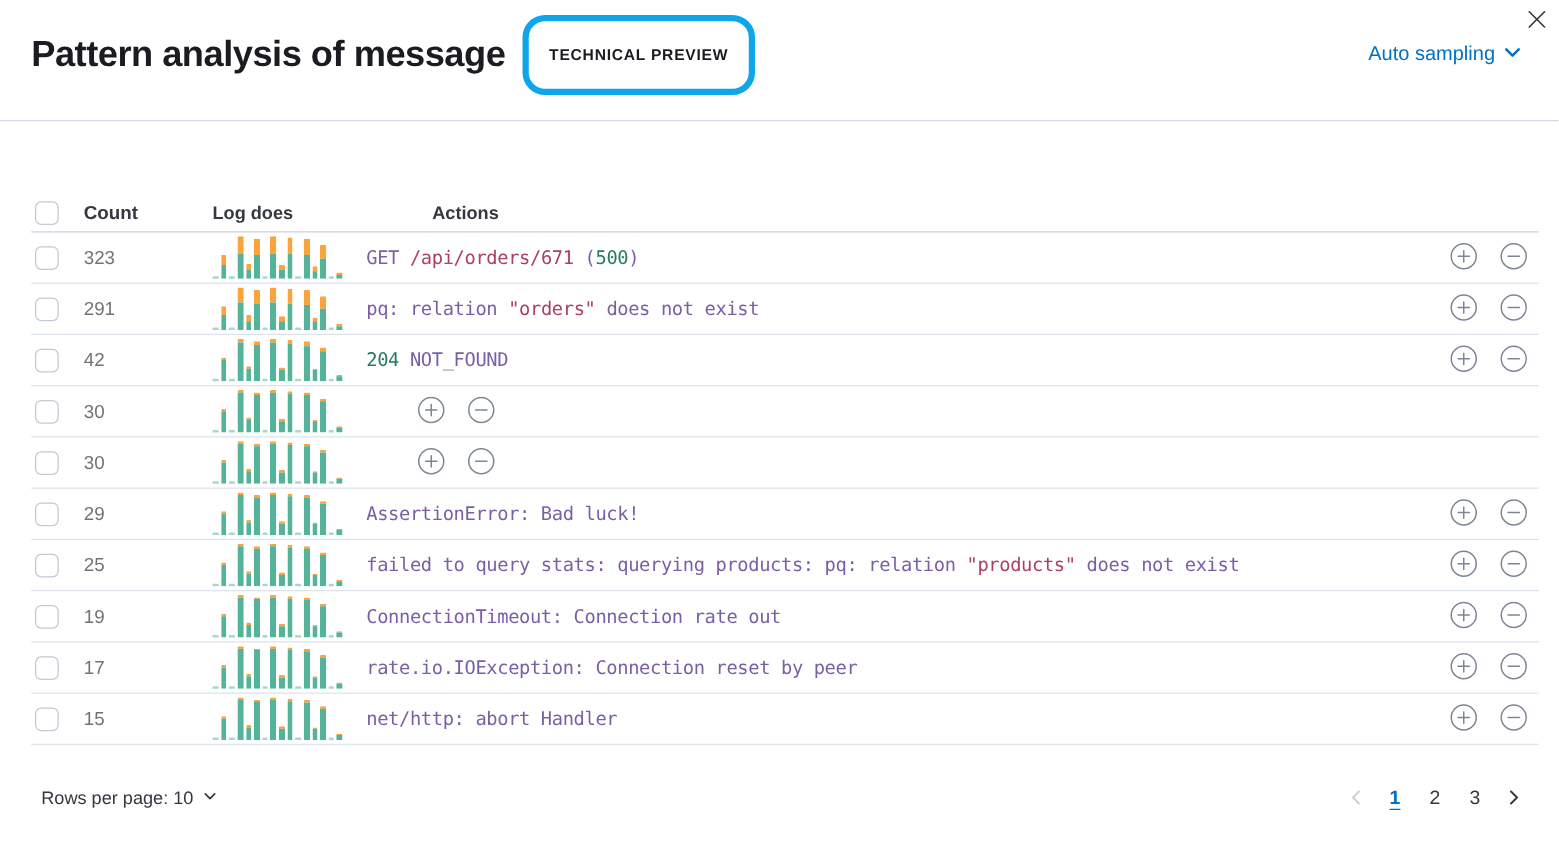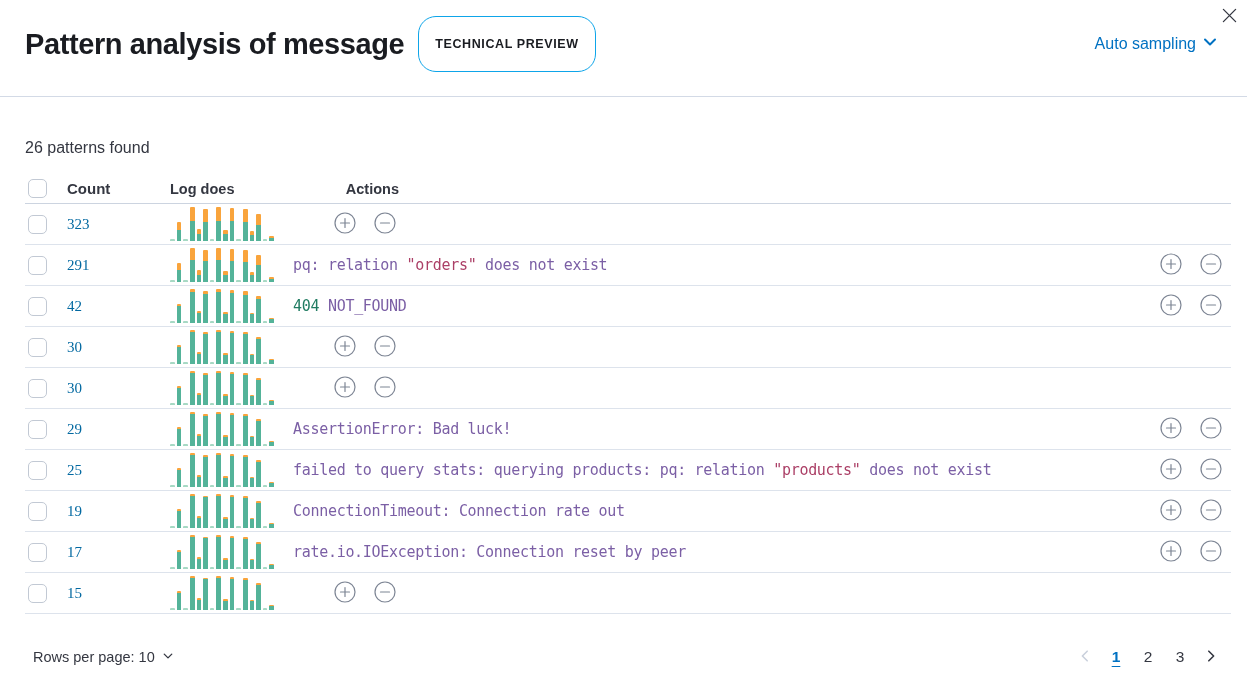--- a/index.html
+++ b/index.html
@@ -18,21 +18,21 @@
     font-size: 29px;
     font-weight: 700;
     color: #1a1c21;
     letter-spacing: -0.4px;
     white-space: nowrap;
   }
   .badge {
     margin-left: 14px;
     display: inline-flex;
     align-items: center;
-    border: 1px solid #0ea5e9;
+    border: 5px solid #0ea5e9;
     border-radius: 18px;
     padding: 20px 16px;
     font-size: 12.5px;
     font-weight: 700;
     letter-spacing: 0.6px;
     color: #1a1c21;
     background: #fff;
     white-space: nowrap;
   }
   .sampling {
@@ -71,21 +71,21 @@
     color: #343741;
   }
   .row {
     display: flex;
     align-items: center;
     height: 41px;
     border-bottom: 1px solid #dde3ec;
   }
   .col-check { width: 42px; padding-left: 3px; flex: none; }
   .col-count { width: 103px; flex: none; font-size: 15px; }
-  .row .col-count { color: #0369a1; font-family: Liberation Serif, serif; }
+  .row .col-count { color: #737373; }
   .col-spark { width: 123px; flex: none; }
   .col-example { flex: 1; min-width: 0; overflow: hidden; white-space: nowrap; }
   .col-actions { width: 112px; flex: none; display: flex; justify-content: flex-end; align-items: center; gap: 18px; padding-right: 9px; }
   .thead .col-actions { padding-right: 6px; font-weight: 700; }
 
   .checkbox {
     width: 19px; height: 19px;
     border: 1px solid #c2c9d4;
     border-radius: 5px;
     background: #fff;
@@ -167,21 +167,20 @@
     <span>Auto sampling</span>
     <span>
       <svg width="16" height="16" viewBox="0 0 16 16">
           <path d="M3 5.5l5 5 5-5" fill="none" stroke="#0071c2" stroke-width="2" stroke-linecap="round" stroke-linejoin="round"></path>
         </svg>
     </span>
   </button>
 </header>
 
 <main class="content">
-  <div class="summary">26 patterns found</div>
 
   <div class="table">
     <div class="thead">
       <div class="col-check">
           <div class="checkbox"></div>
         </div>
       <div class="col-count">Count</div>
       <div class="col-spark">Log does</div>
       <div class="col-actions">Actions</div>
     </div>
@@ -237,20 +236,21 @@
                 <i style="height: 10.608px; background: rgb(249, 164, 60);"></i>
                 <i style="flex: 1 1 0%; background: rgb(84, 179, 153);"></i>
               </div>
               <div class="bar" style="height: 1.7px; background: rgb(167, 217, 196);"></div>
               <div class="bar" style="height: 5.44px;">
                 <i style="height: 2.176px; background: rgb(249, 164, 60);"></i>
                 <i style="flex: 1 1 0%; background: rgb(84, 179, 153);"></i>
               </div>
             </div>
           </div>
+    <div class="col-example"><code class="example"><span style="color: rgb(123, 95, 165);">GET </span><span style="color: rgb(171, 63, 102);">/api/orders/671 </span><span style="color: rgb(123, 95, 165);">(</span><span style="color: rgb(33, 124, 98);">500</span><span style="color: rgb(123, 95, 165);">)</span></code></div>
     <div class="col-actions">
       <button class="icon-btn">
         <span>
           <svg width="22" height="22" viewBox="0 0 22 22">
                   <circle cx="11" cy="11" r="10" fill="none" stroke="#7d8594" stroke-width="1.2"></circle>
                   <path d="M11 6.5v9M6.5 11h9" stroke="#7d8594" stroke-width="1.2" stroke-linecap="round"></path>
                 </svg>
         </span>
       </button>
       <button class="icon-btn">
@@ -394,21 +394,21 @@
                 <i style="height: 2.652px; background: rgb(249, 164, 60);"></i>
                 <i style="flex: 1 1 0%; background: rgb(84, 179, 153);"></i>
               </div>
               <div class="bar" style="height: 1.7px; background: rgb(167, 217, 196);"></div>
               <div class="bar" style="height: 5.44px;">
                 <i style="height: 1.5px; background: rgb(249, 164, 60);"></i>
                 <i style="flex: 1 1 0%; background: rgb(84, 179, 153);"></i>
               </div>
             </div>
           </div>
-    <div class="col-example"><code class="example"><span style="color: rgb(33, 124, 98);">404</span><span style="color: rgb(123, 95, 165);"> NOT_FOUND</span></code></div>
+    <div class="col-example"><code class="example"><span style="color: rgb(33, 124, 98);">204</span><span style="color: rgb(123, 95, 165);"> NOT_FOUND</span></code></div>
     <div class="col-actions">
       <button class="icon-btn">
         <span>
           <svg width="22" height="22" viewBox="0 0 22 22">
                   <circle cx="11" cy="11" r="10" fill="none" stroke="#7d8594" stroke-width="1.2"></circle>
                   <path d="M11 6.5v9M6.5 11h9" stroke="#7d8594" stroke-width="1.2" stroke-linecap="round"></path>
                 </svg>
         </span>
       </button>
       <button class="icon-btn">
@@ -945,20 +945,21 @@
                 <i style="height: 1.5px; background: rgb(249, 164, 60);"></i>
                 <i style="flex: 1 1 0%; background: rgb(84, 179, 153);"></i>
               </div>
               <div class="bar" style="height: 1.7px; background: rgb(167, 217, 196);"></div>
               <div class="bar" style="height: 5.44px;">
                 <i style="height: 1.5px; background: rgb(249, 164, 60);"></i>
                 <i style="flex: 1 1 0%; background: rgb(84, 179, 153);"></i>
               </div>
             </div>
           </div>
+    <div class="col-example"><code class="example"><span style="color: rgb(123, 95, 165);">net/http: abort Handler</span></code></div>
     <div class="col-actions">
       <button class="icon-btn">
         <span>
           <svg width="22" height="22" viewBox="0 0 22 22">
                   <circle cx="11" cy="11" r="10" fill="none" stroke="#7d8594" stroke-width="1.2"></circle>
                   <path d="M11 6.5v9M6.5 11h9" stroke="#7d8594" stroke-width="1.2" stroke-linecap="round"></path>
                 </svg>
         </span>
       </button>
       <button class="icon-btn">

